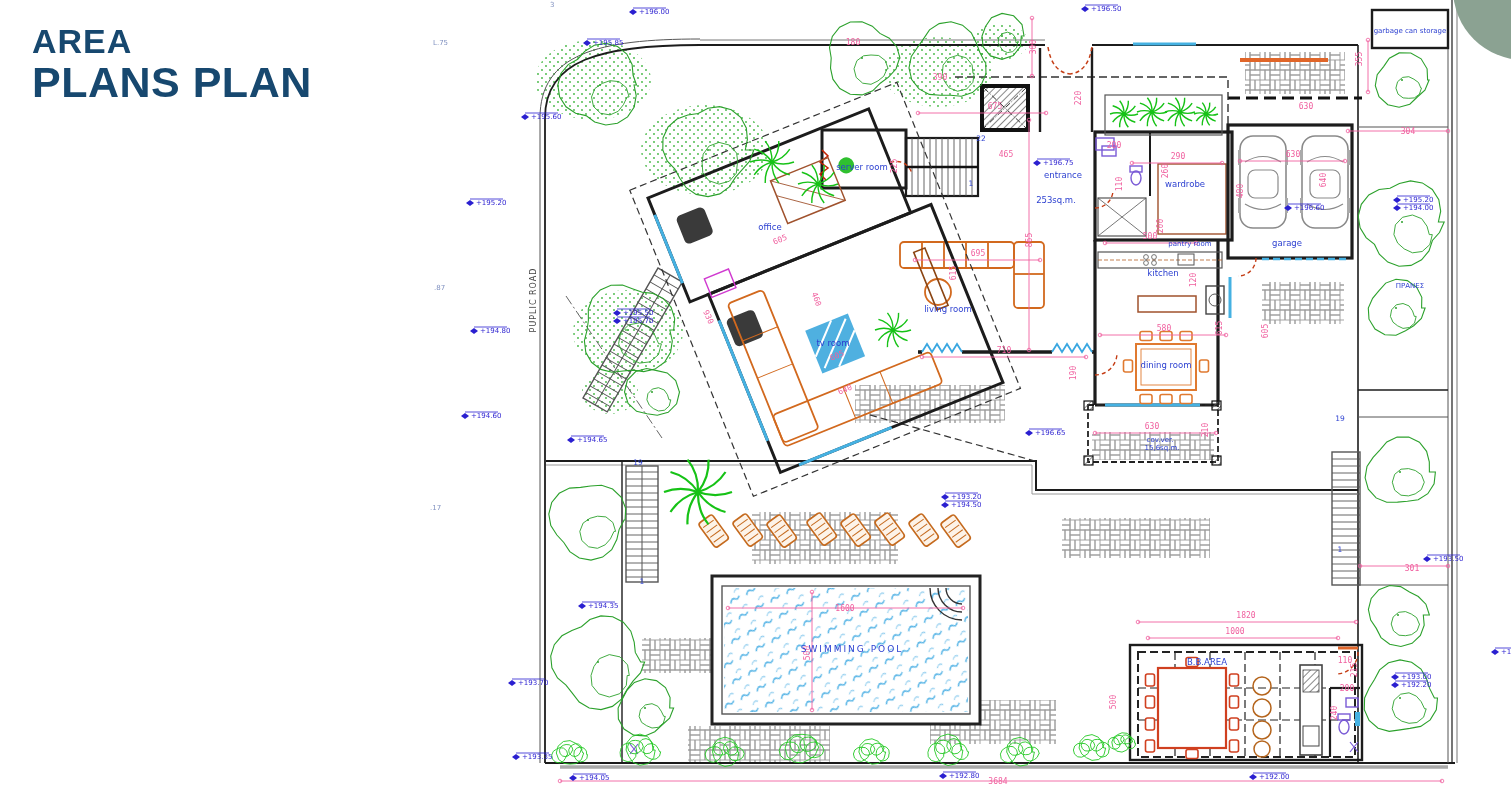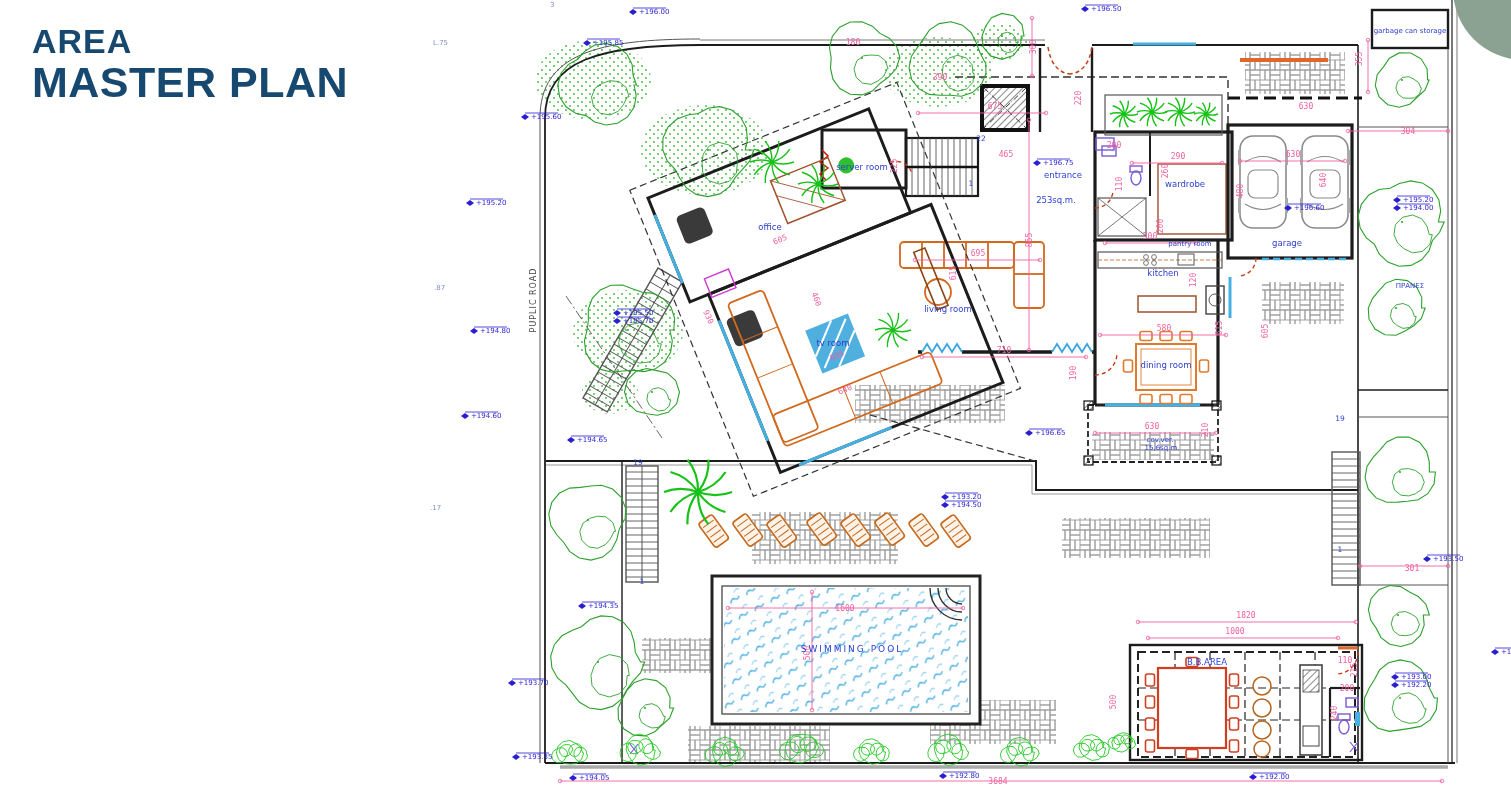--- a/index.html
+++ b/index.html
@@ -24,21 +24,21 @@
   .thin{stroke:#555;fill:none;}
   .cyan{stroke:#45b1e2;fill:none;}
   .reddash{stroke:#c43c14;fill:none;stroke-dasharray:4 3;}
   .purple{stroke:#7a5bd6;fill:none;}
 </style>
 </head>
 <body>
 
 <div class="titleblock">
   <div class="title-sub">AREA</div>
-  <div class="title-main">MASTER PLAN</div>
+  <div class="title-main">PLANS PLAN</div>
 </div>
 
 <div class="corner-circle"></div>
 
 <svg id="plan" width="1511" height="787" viewBox="0 0 1511 787">
   <defs>
     <pattern id="pvb" width="20" height="20" patternUnits="userSpaceOnUse">
       <g stroke="#999" fill="none" stroke-width="0.9">
         <rect x="0" y="0" width="10" height="5"></rect>
           <rect x="0" y="5" width="10" height="5"></rect>

